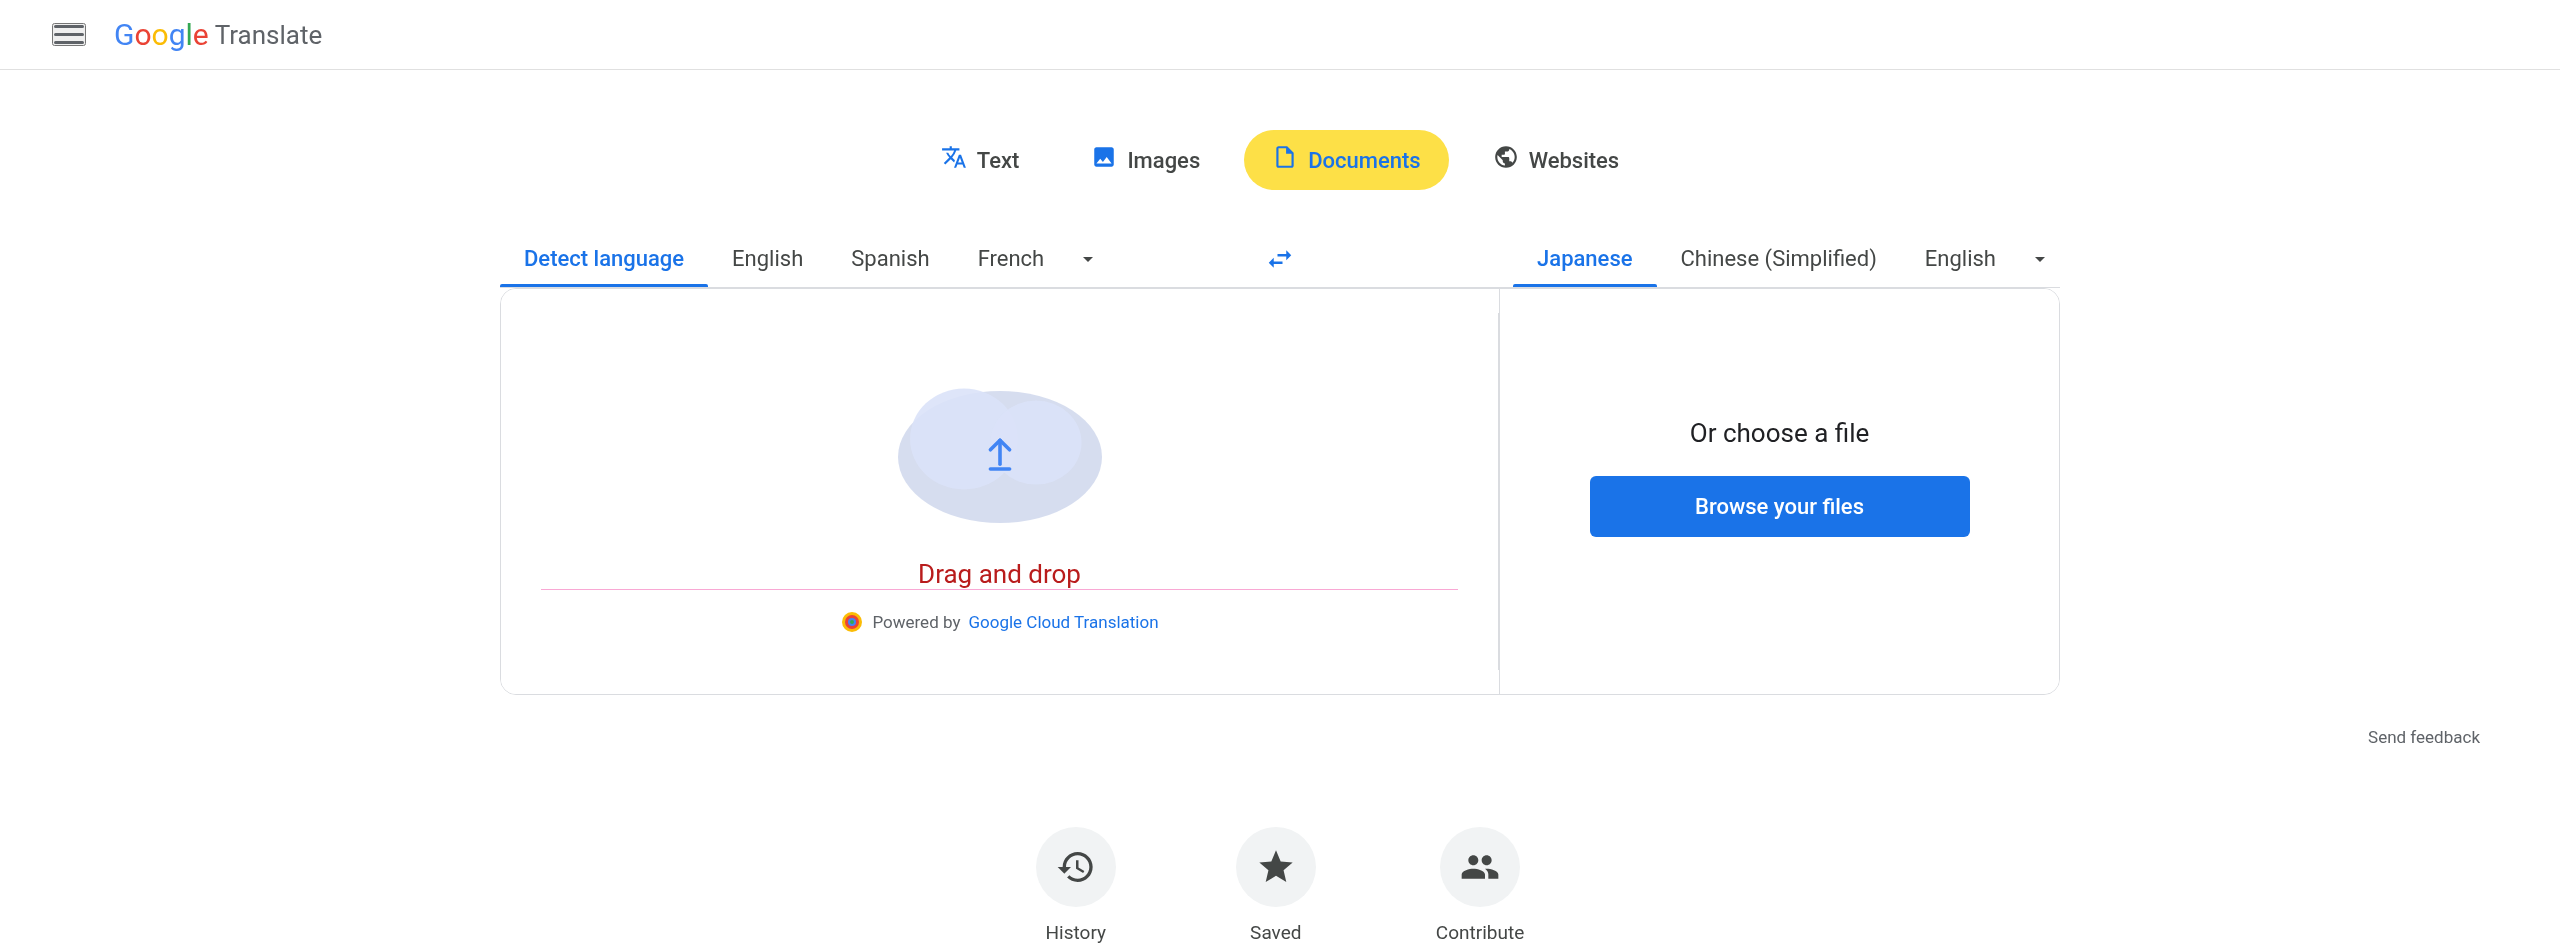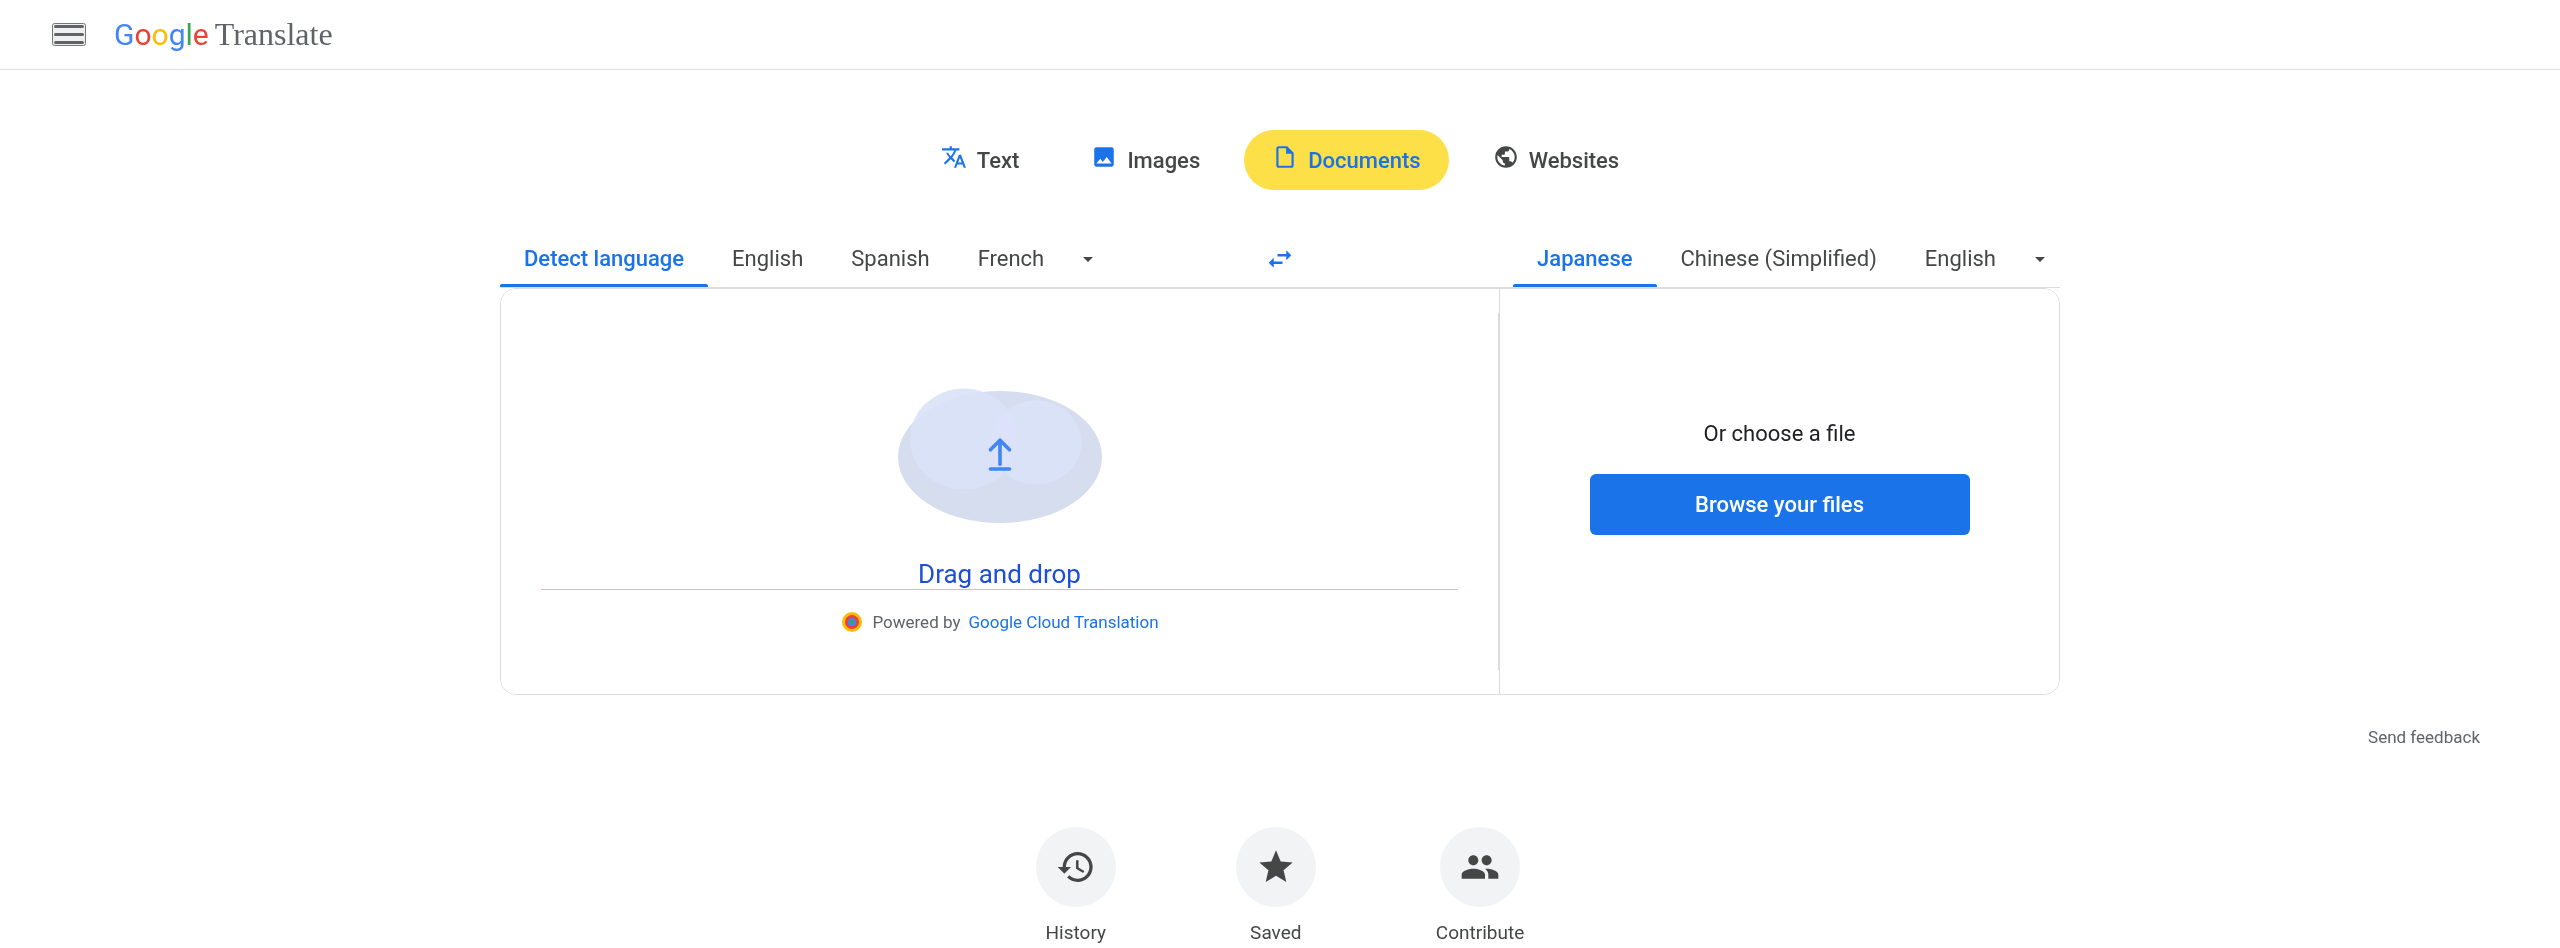--- a/index.html
+++ b/index.html
@@ -39,21 +39,21 @@
       align-items: center;
       font-size: 30px;
       font-weight: 400;
       text-decoration: none;
       color: #5f6368;
     }
     .logo-google {
       font-size: 30px;
       font-weight: 400;
     }
-    .logo-translate { color: #5f6368; margin-left: 6px; font-size: 32px; font-family: Liberation Serif, serif; }
+    .logo-translate { color: #5f6368; margin-left: 6px; font-size: 26px; }
 
     
     .main {
       display: flex;
       flex-direction: column;
       align-items: center;
       padding-top: 60px;
     }
 
     
@@ -174,21 +174,21 @@
       padding: 60px 40px 40px;
       background: #fff;
     }
     .cloud-icon {
       width: 240px;
       height: 180px;
       margin-bottom: 30px;
     }
     .drag-text {
       font-size: 26px;
-      color: #1d4ed8;
+      color: #b91c1c;
       font-weight: 400;
     }
 
     
     .powered-by {
       display: flex;
       align-items: center;
       gap: 8px;
       font-size: 17px;
       color: #5f6368;
@@ -218,21 +218,21 @@
       flex: 0 0 560px;
       display: flex;
       flex-direction: column;
       align-items: center;
       justify-content: center;
       padding: 60px 40px;
       background: #fff;
       border-left: 1px solid #dadce0;
     }
     .or-choose {
-      font-size: 22px;
+      font-size: 26px;
       color: #202124;
       margin-bottom: 28px;
       font-weight: 400;
     }
     .browse-btn {
       background: #1a73e8;
       color: #fff;
       border: none;
       border-radius: 6px;
       padding: 18px 48px;

